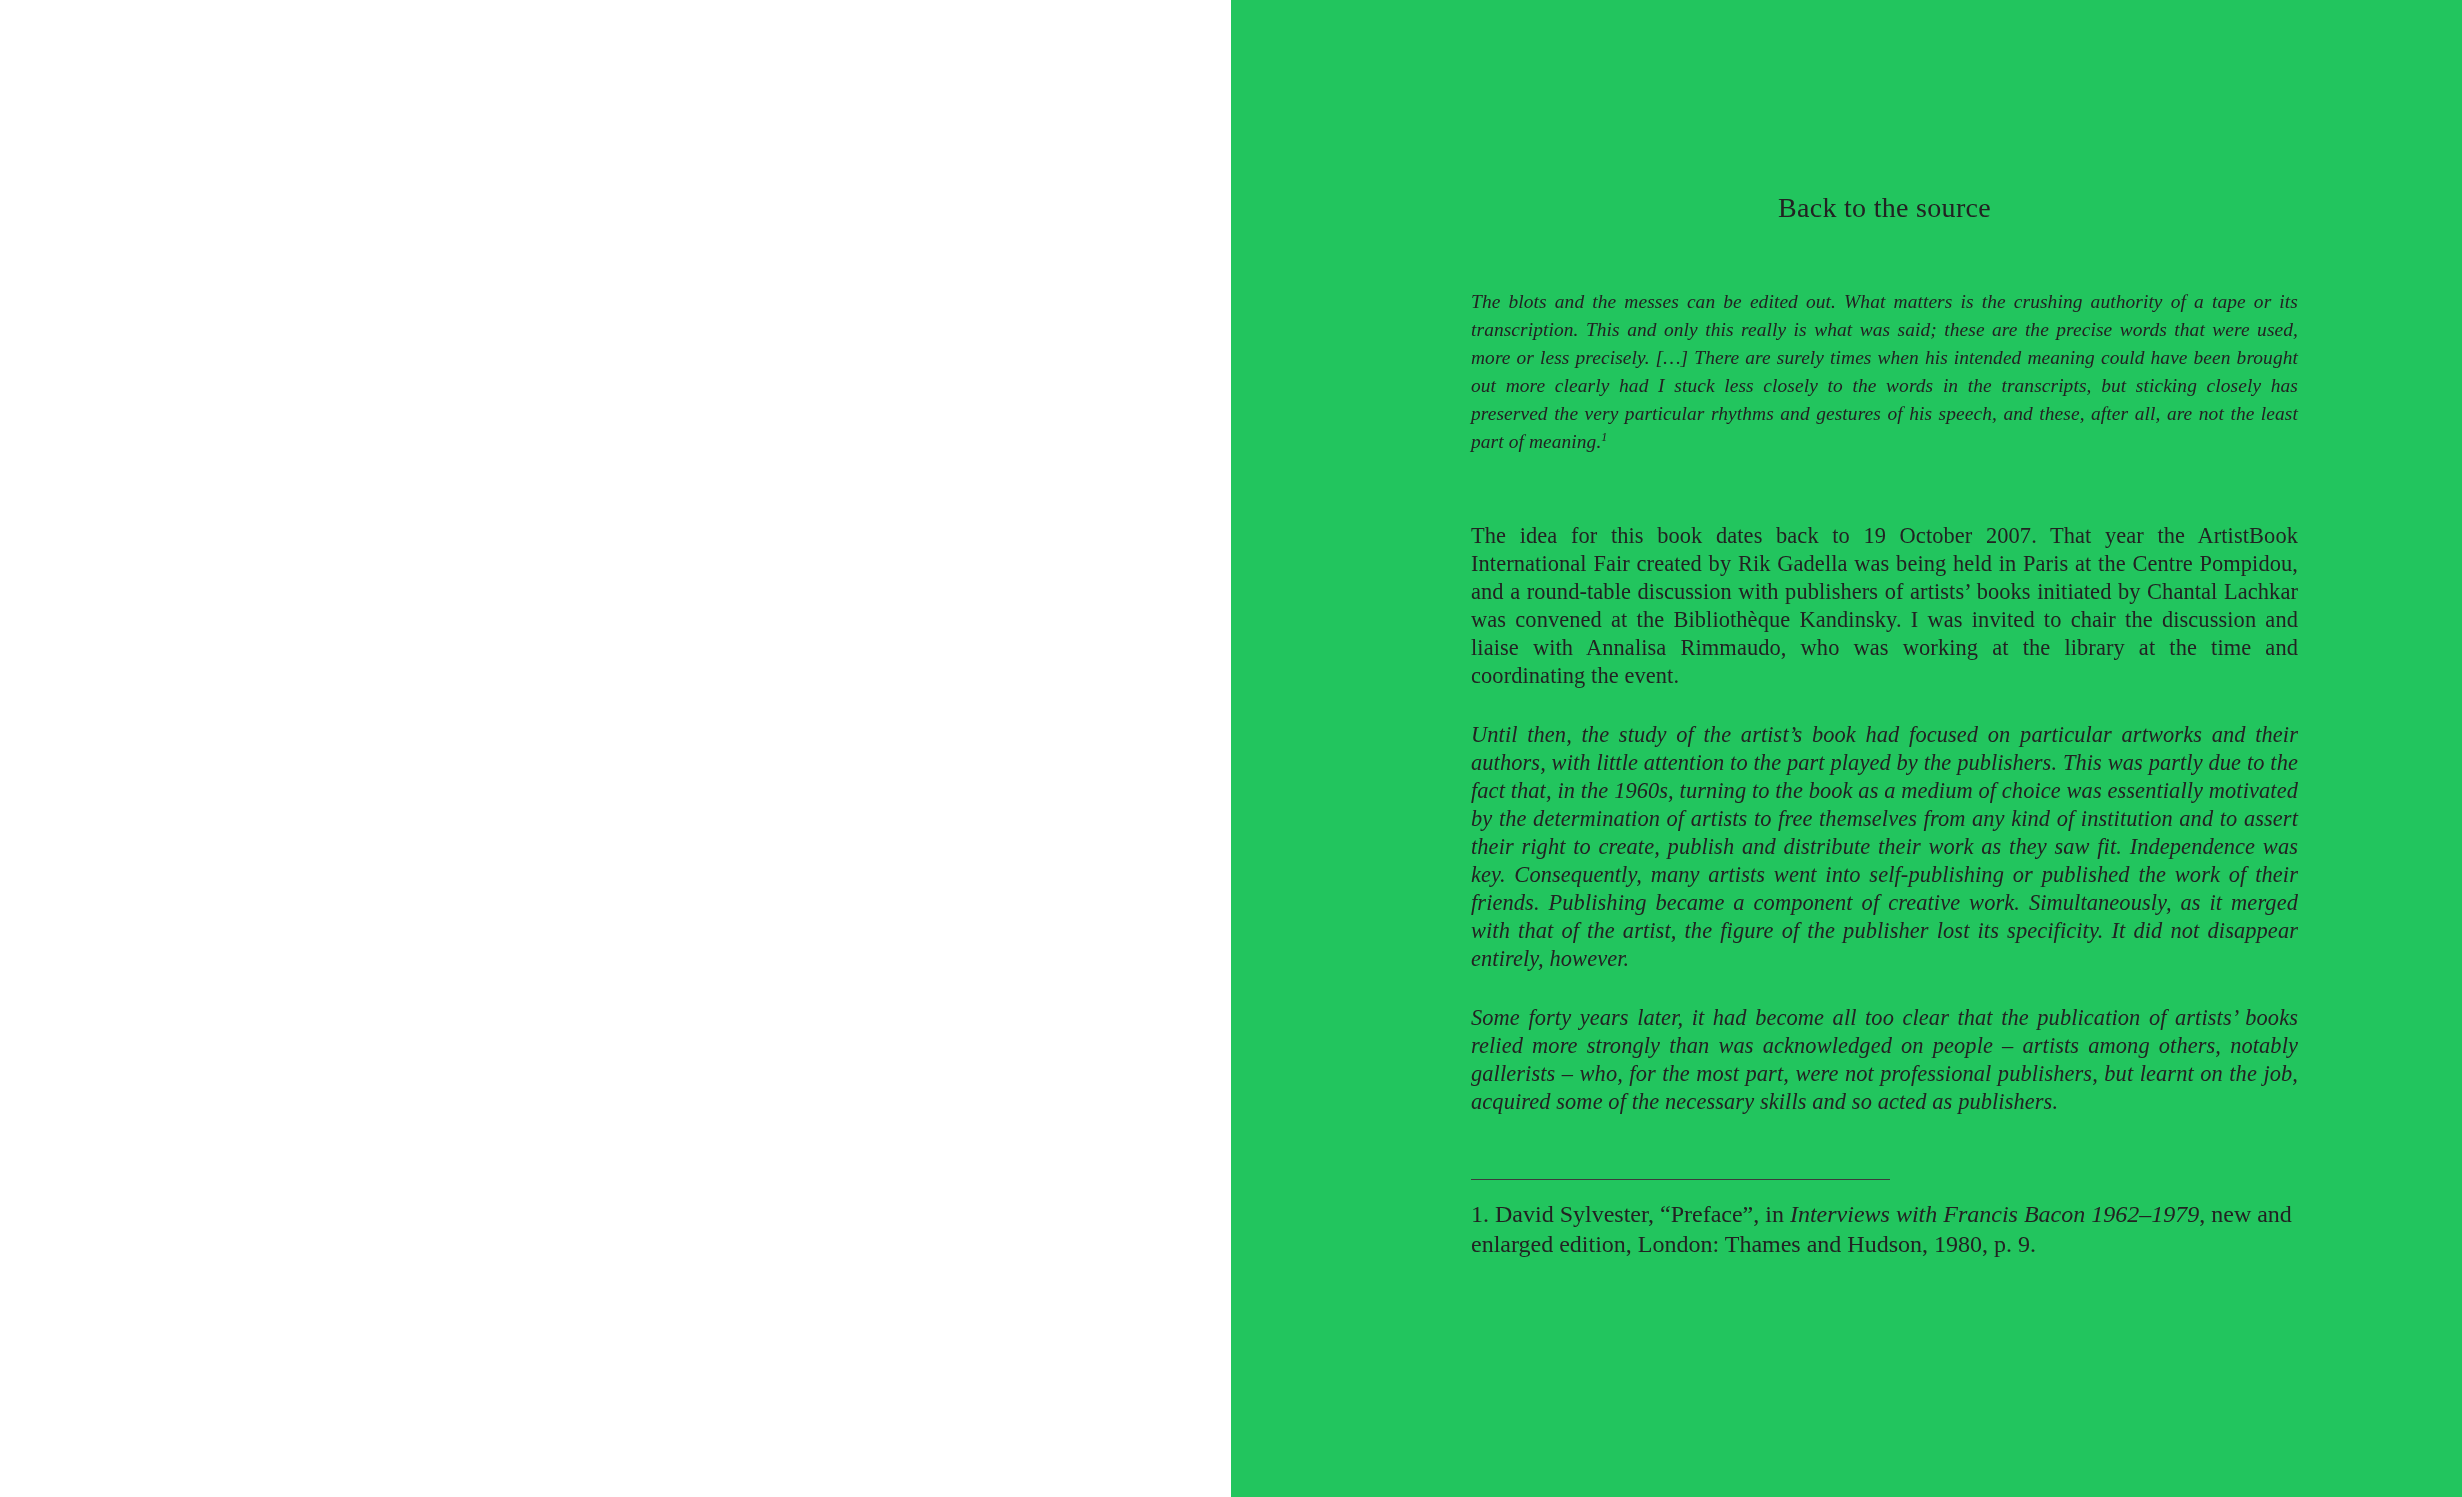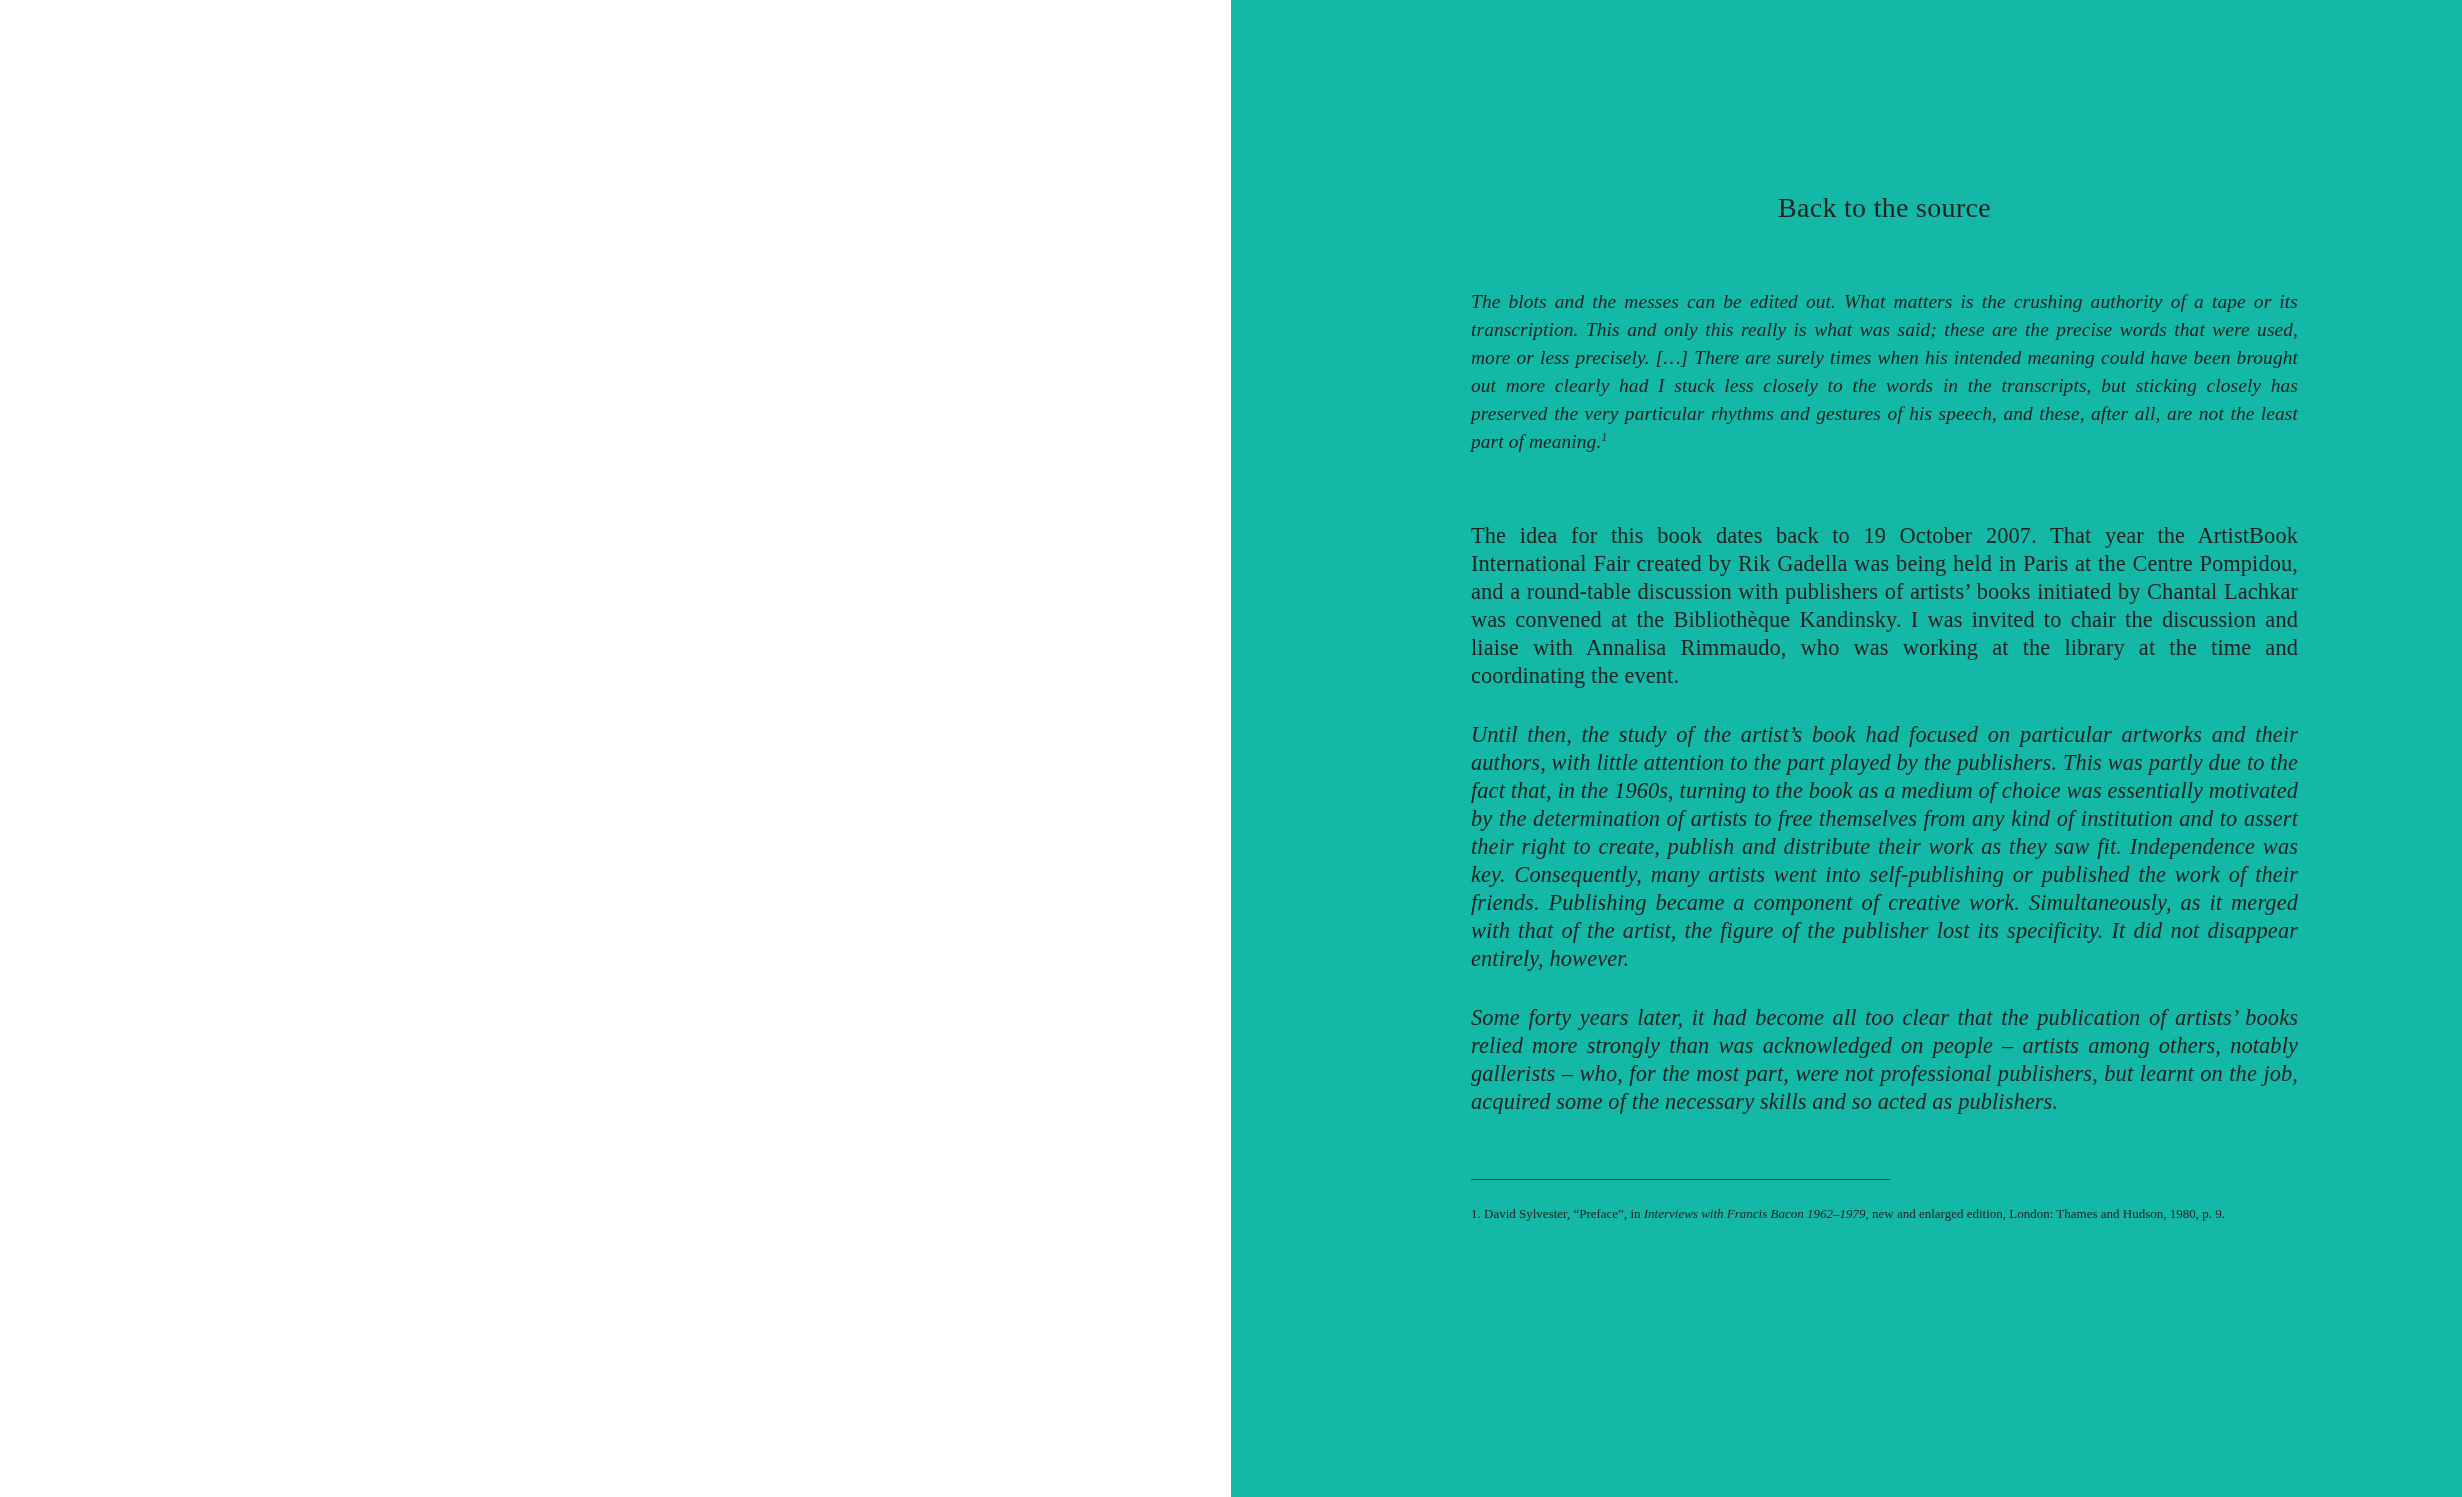--- a/index.html
+++ b/index.html
@@ -1,20 +1,20 @@
 <!DOCTYPE html>
 <html style="font-size:13.5px"><head>
 <meta charset="utf-8">
 <style>
   html, body { margin: 0; padding: 0; background: #ffffff; }
   .page {
     position: relative;
     width: 2462px;
     height: 1497px;
-    background: #14b8a6;
+    background: #22c55e;
     overflow: hidden;
     font-family: "Liberation Serif", "DejaVu Serif", serif;
     color: #222222;
   }
   .left-page {
     position: absolute;
     left: 0; top: 0;
     width: 1231px; height: 1497px;
     background: #ffffff;
   }
@@ -62,21 +62,21 @@
   .para-first { margin-top: 66px; }
   .para-next  { margin-top: 31px; font-style: italic; }
   .footnote-rule {
     margin-top: 63px;
     width: 419px;
     height: 0;
     border-top: 1.7px solid #3c3c3c;
   }
   .footnote {
     margin: 18.6px 0 0 0;
-    font-size: 13px;
+    font-size: 24px;
     line-height: 30px;
     text-align: left;
   }
   .footnote .italic-seg { font-style: italic; }
 </style>
 </head>
 <body>
 
 <div class="page">
 

